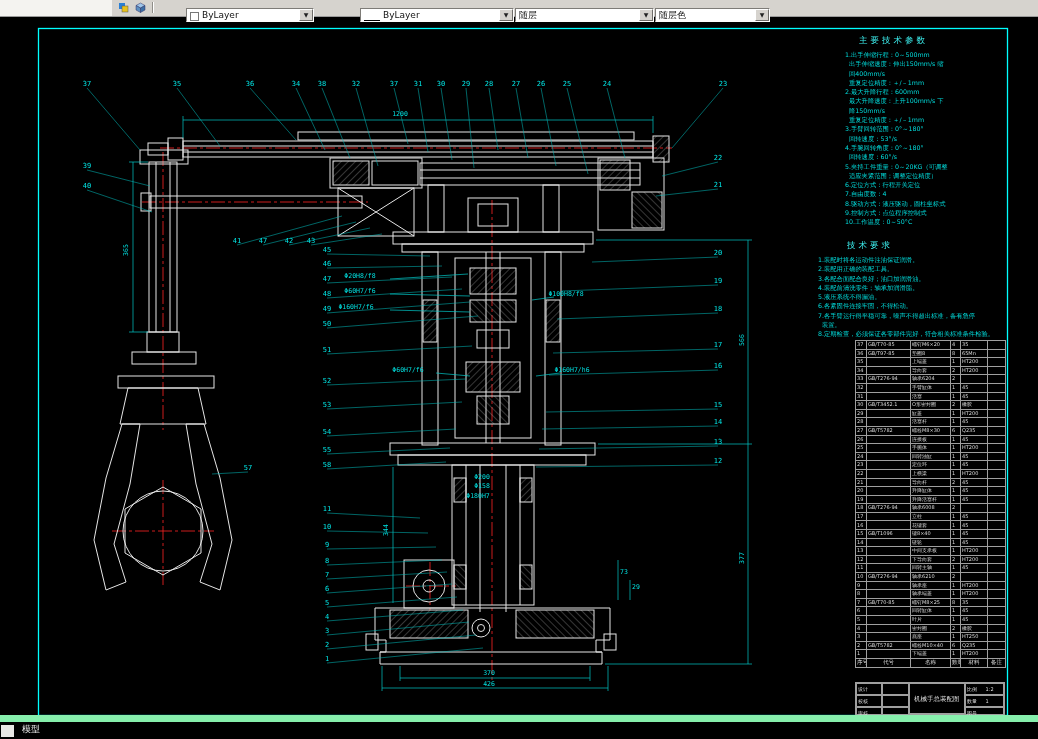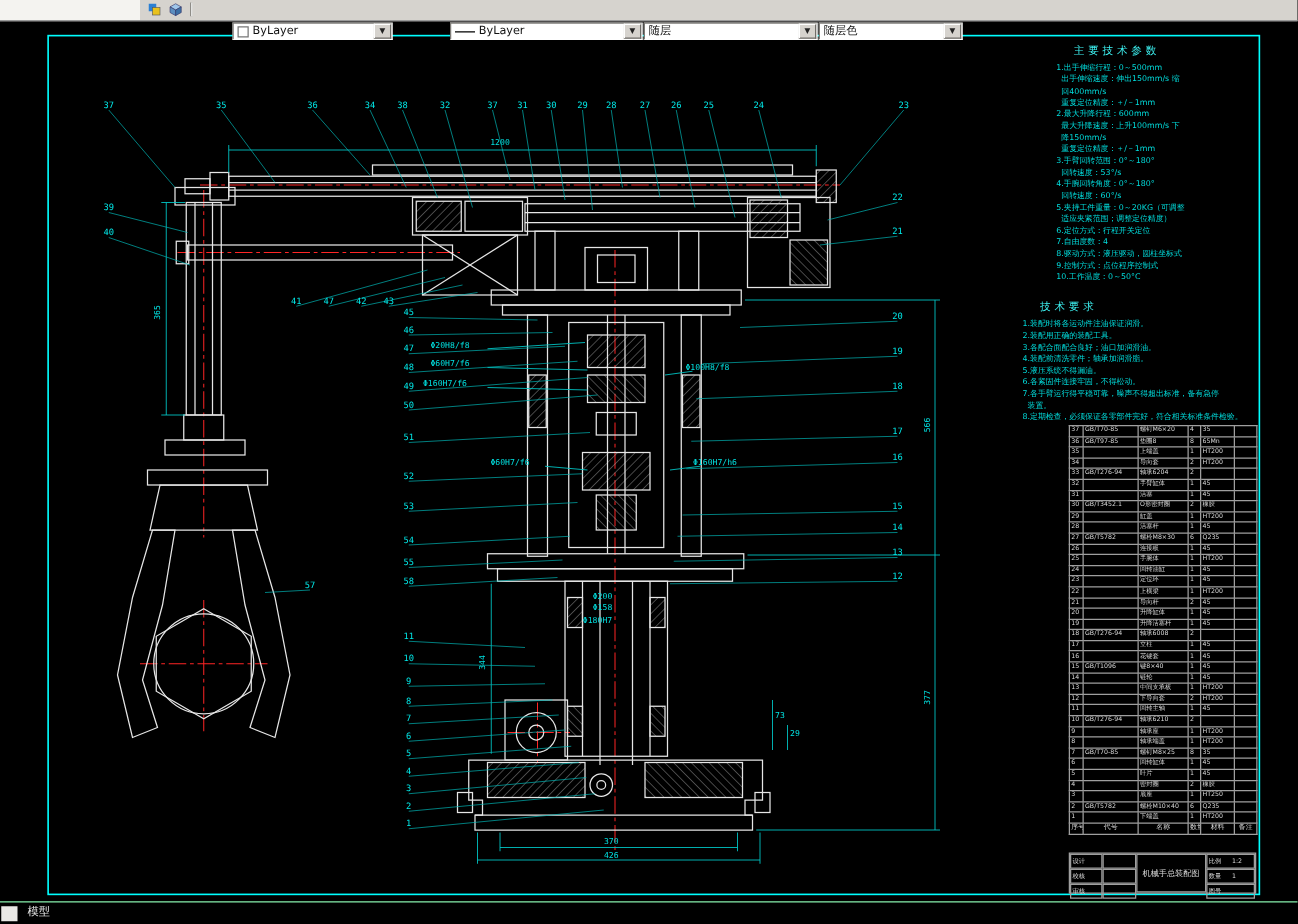--- a/index.html
+++ b/index.html
@@ -7,40 +7,40 @@
        font-family:"DejaVu Sans",sans-serif}
 
   
   .toolbar{position:absolute;top:0;left:0;width:1038px;height:16px;background:#d6d3ce;
            border-bottom:1px solid #9a9a9a;z-index:10}
   .tb-white{position:absolute;left:0;top:0;width:112px;height:16px;background:#f4f3f0}
   .tb-btn{position:absolute;top:1px;width:15px;height:13px;background:#d6d3ce;
           display:flex;align-items:center;justify-content:center}
   .tb-sep{position:absolute;top:2px;left:152px;width:1px;height:11px;background:#8f8d88;
           border-right:1px solid #fff}
-  .combo{position:absolute;top:18px;height:12px;background:#fff;display:flex;align-items:center;
+  .combo{position:absolute;top:8px;height:12px;background:#fff;display:flex;align-items:flex-end;
          border:1px solid;border-color:#7e7c78 #fff #fff #7e7c78;font-size:9px;color:#111}
   .combo .ctext{flex:1;padding:0 3px;white-space:nowrap;overflow:hidden;line-height:11px}
   .combo .carrow{width:12px;height:10px;background:#d6d3ce;border:1px solid;
          border-color:#fff #6f6d69 #6f6d69 #fff;font-size:6px;line-height:9px;text-align:center;color:#222}
   .swatch{width:7px;height:7px;border:1px solid #777;background:#fff;margin-left:3px;flex:0 0 auto}
   .ltline{width:16px;height:1px;background:#000;margin-left:3px;flex:0 0 auto}
 
   
   #dwg{position:absolute;left:0;top:0;z-index:1}
   .co{font:7px "DejaVu Sans Mono",monospace;fill:#00e8e8;text-anchor:middle}
   .dim{font:6.5px "DejaVu Sans Mono",monospace;fill:#00e0e0;text-anchor:middle}
   #callouts line{stroke:#00b8b8;stroke-width:.55}
 
   
   .params,.reqs{position:absolute;color:#00dcdc;z-index:5}
   .params{left:845px;top:35px;width:162px}
   .reqs{left:818px;top:240px;width:192px}
   .blk-title{font-size:8.5px;font-weight:normal;letter-spacing:3px;color:#3df2f2;margin:0 0 3px 14px}
-  .reqs .blk-title{margin-left:14px}
+  .reqs .blk-title{margin-left:29px}
   .tline{font-size:6.3px;line-height:9.3px;white-space:pre}
 
   
   .bom{position:absolute;left:855px;top:340px;width:150px;z-index:5;border-collapse:collapse;
        table-layout:fixed;color:#d9d9d9}
   .bom td{border:.5px solid #9f9f9f;font-size:5px;line-height:5.5px;height:7.6px;
           padding:0 1px;overflow:hidden;white-space:nowrap}
   #bom-head td{font-size:5.5px;height:8.5px}
 
   
@@ -50,21 +50,21 @@
   .tb-sign .r{flex:1;display:flex}
   .tb-sign .c{flex:1;border:.5px solid #9f9f9f;font-size:5px;line-height:10px;padding-left:1px}
   .tb-title{width:56px;border:.5px solid #9f9f9f;font-size:6.5px;display:flex;align-items:center;
             justify-content:center;text-align:right;line-height:8px}
   .tb-meta{width:40px;display:flex;flex-direction:column}
   .tb-meta .r{flex:1;display:flex;border:.5px solid #9f9f9f;font-size:5px;line-height:10px}
   .tb-meta .r span{flex:1;padding-left:1px}
 
   
   .statusbar{position:absolute;left:0;bottom:0;width:1038px;height:17px;background:#000;
-             border-top:1px solid #86efac;z-index:10}
+             border-top:7px solid #86efac;z-index:10}
   .sb-corner{position:absolute;left:1px;bottom:2px;width:13px;height:12px;background:#e9e8e5}
   .model-tab{position:absolute;left:22px;bottom:3px;color:#e8e8e8;font-size:9px}
 </style>
 </head>
 <body>
 
 <div class="toolbar">
   <div class="tb-white"></div>
   <div class="tb-btn" style="left:116px">
     <svg width="11" height="11">

